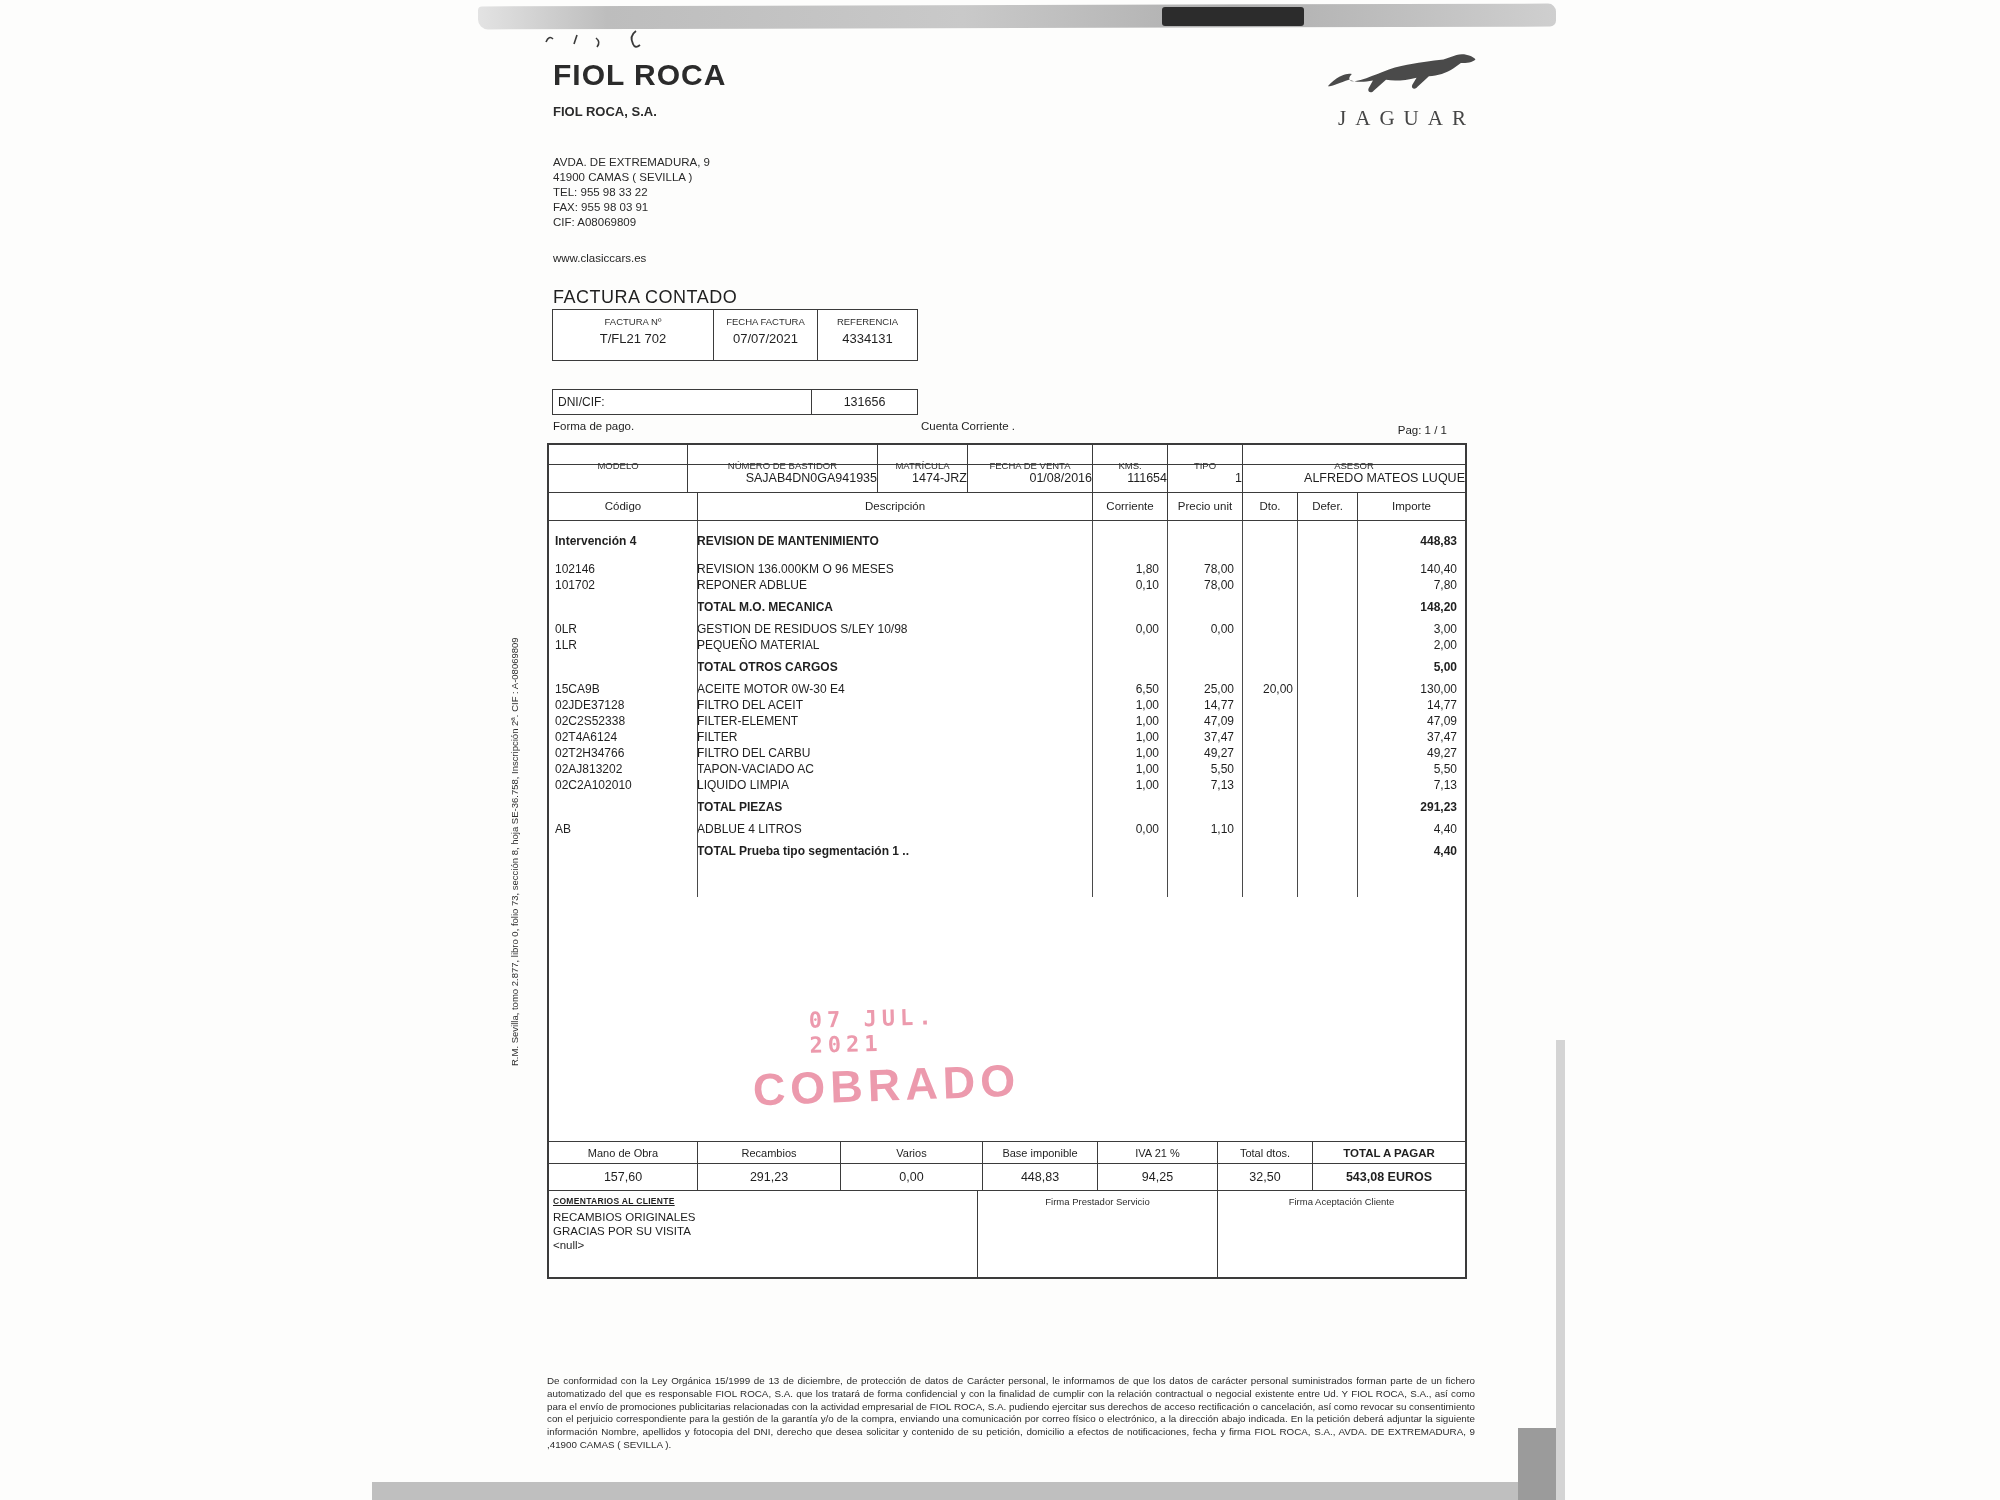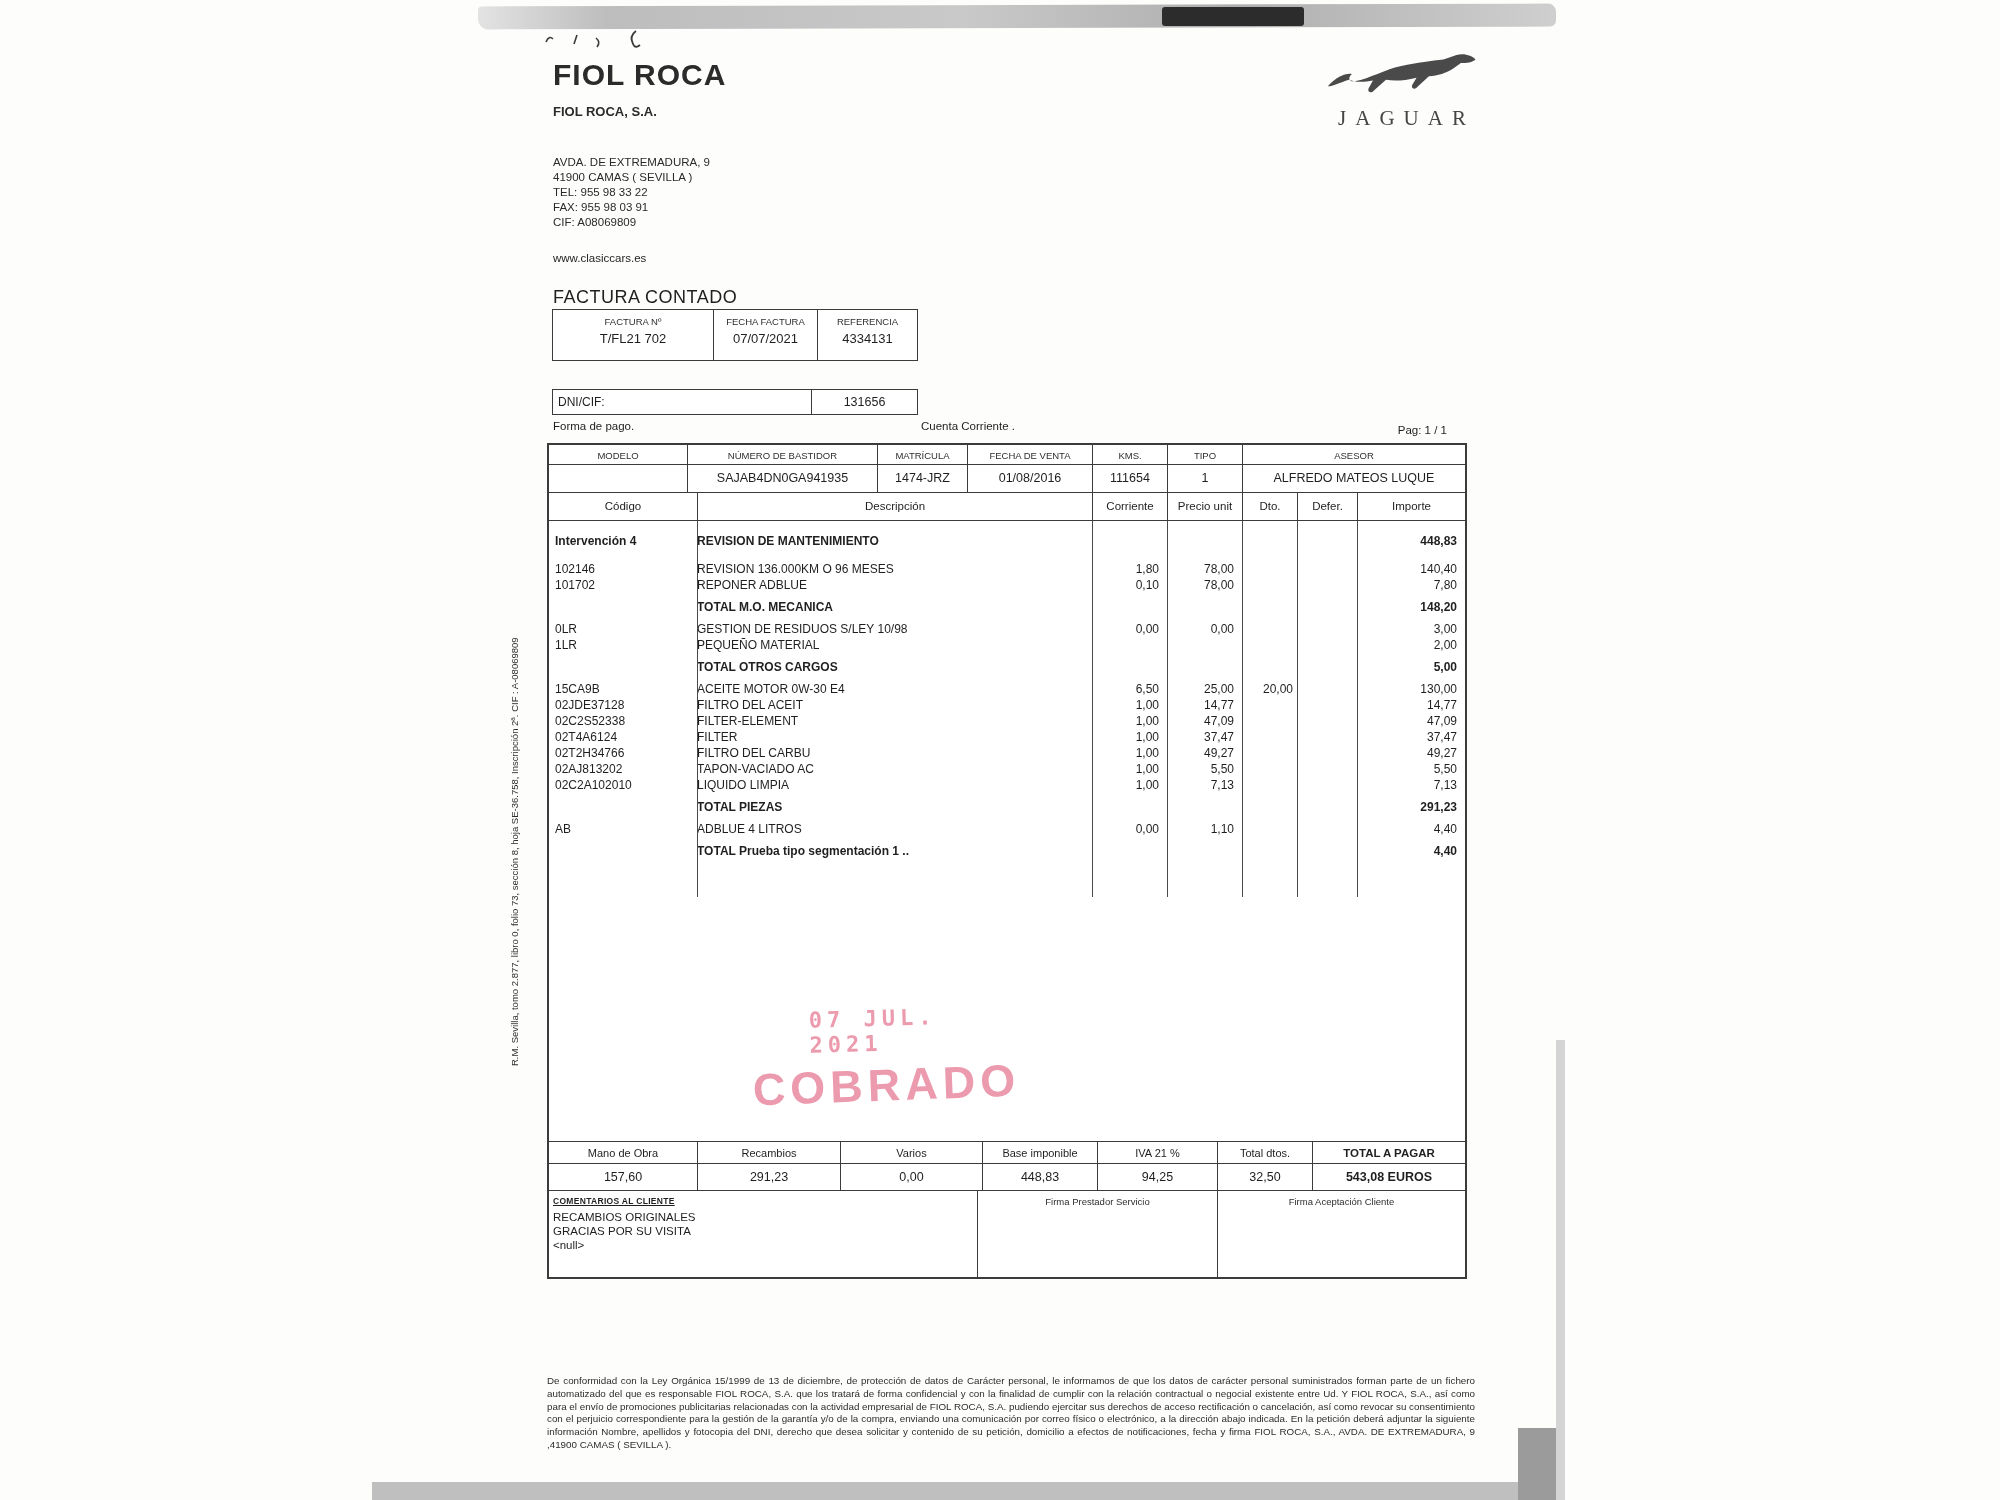--- a/index.html
+++ b/index.html
@@ -45,23 +45,23 @@
   .pago-row .pag{position:absolute;right:16px;top:4px;font-size:11.5px;}
 
   
   .main-table{position:absolute;left:547px;top:443px;width:916px;border:2px solid #3b3b3b;background:#fff;box-sizing:content-box;}
   .grid7{display:grid;}
   .veh-head,.veh-vals{grid-template-columns:138px 190px 90px 125px 75px 75px 223px;}
   .veh-head > div:not(:first-child),.veh-vals > div:not(:first-child),
   .li-head > div:not(:first-child),
   .tot-head > div:not(:first-child),.tot-vals > div:not(:first-child){border-left:1.2px solid #3b3b3b;}
   .veh-head{border-bottom:1.2px solid #3b3b3b;}
-  .veh-head > div{height:19px;font-size:9.5px;text-align:center;padding-top:5px;box-sizing:border-box;color:#2e2e2e;}
+  .veh-head > div{height:19px;font-size:9.5px;text-align:center;padding-top:15px;box-sizing:border-box;color:#2e2e2e;}
   .veh-vals{border-bottom:1.2px solid #3b3b3b;}
-  .veh-vals > div{height:27px;font-size:12.5px;text-align:center;padding-top:6px;box-sizing:border-box;}
+  .veh-vals > div{height:27px;font-size:12.5px;text-align:right;padding-top:6px;box-sizing:border-box;}
 
   .li-head{grid-template-columns:148px 395px 75px 75px 55px 60px 108px;border-bottom:1.2px solid #3b3b3b;}
   .li-head > div{height:27px;font-size:11.5px;text-align:center;padding-top:7px;box-sizing:border-box;}
 
   .li-body{position:relative;height:620px;padding-top:12px;box-sizing:border-box;}
   .colline{position:absolute;top:0;width:1px;height:376px;background:#4a4a4a;}
   .cl1{left:148px;} .cl2{left:543px;} .cl3{left:618px;} .cl4{left:693px;} .cl5{left:748px;} .cl6{left:808px;}
 
   .li-row{display:grid;grid-template-columns:148px 395px 75px 75px 55px 60px 108px;height:16px;line-height:16px;font-size:12px;}
   .li-row.intervencion{font-weight:bold;margin-bottom:12px;}

